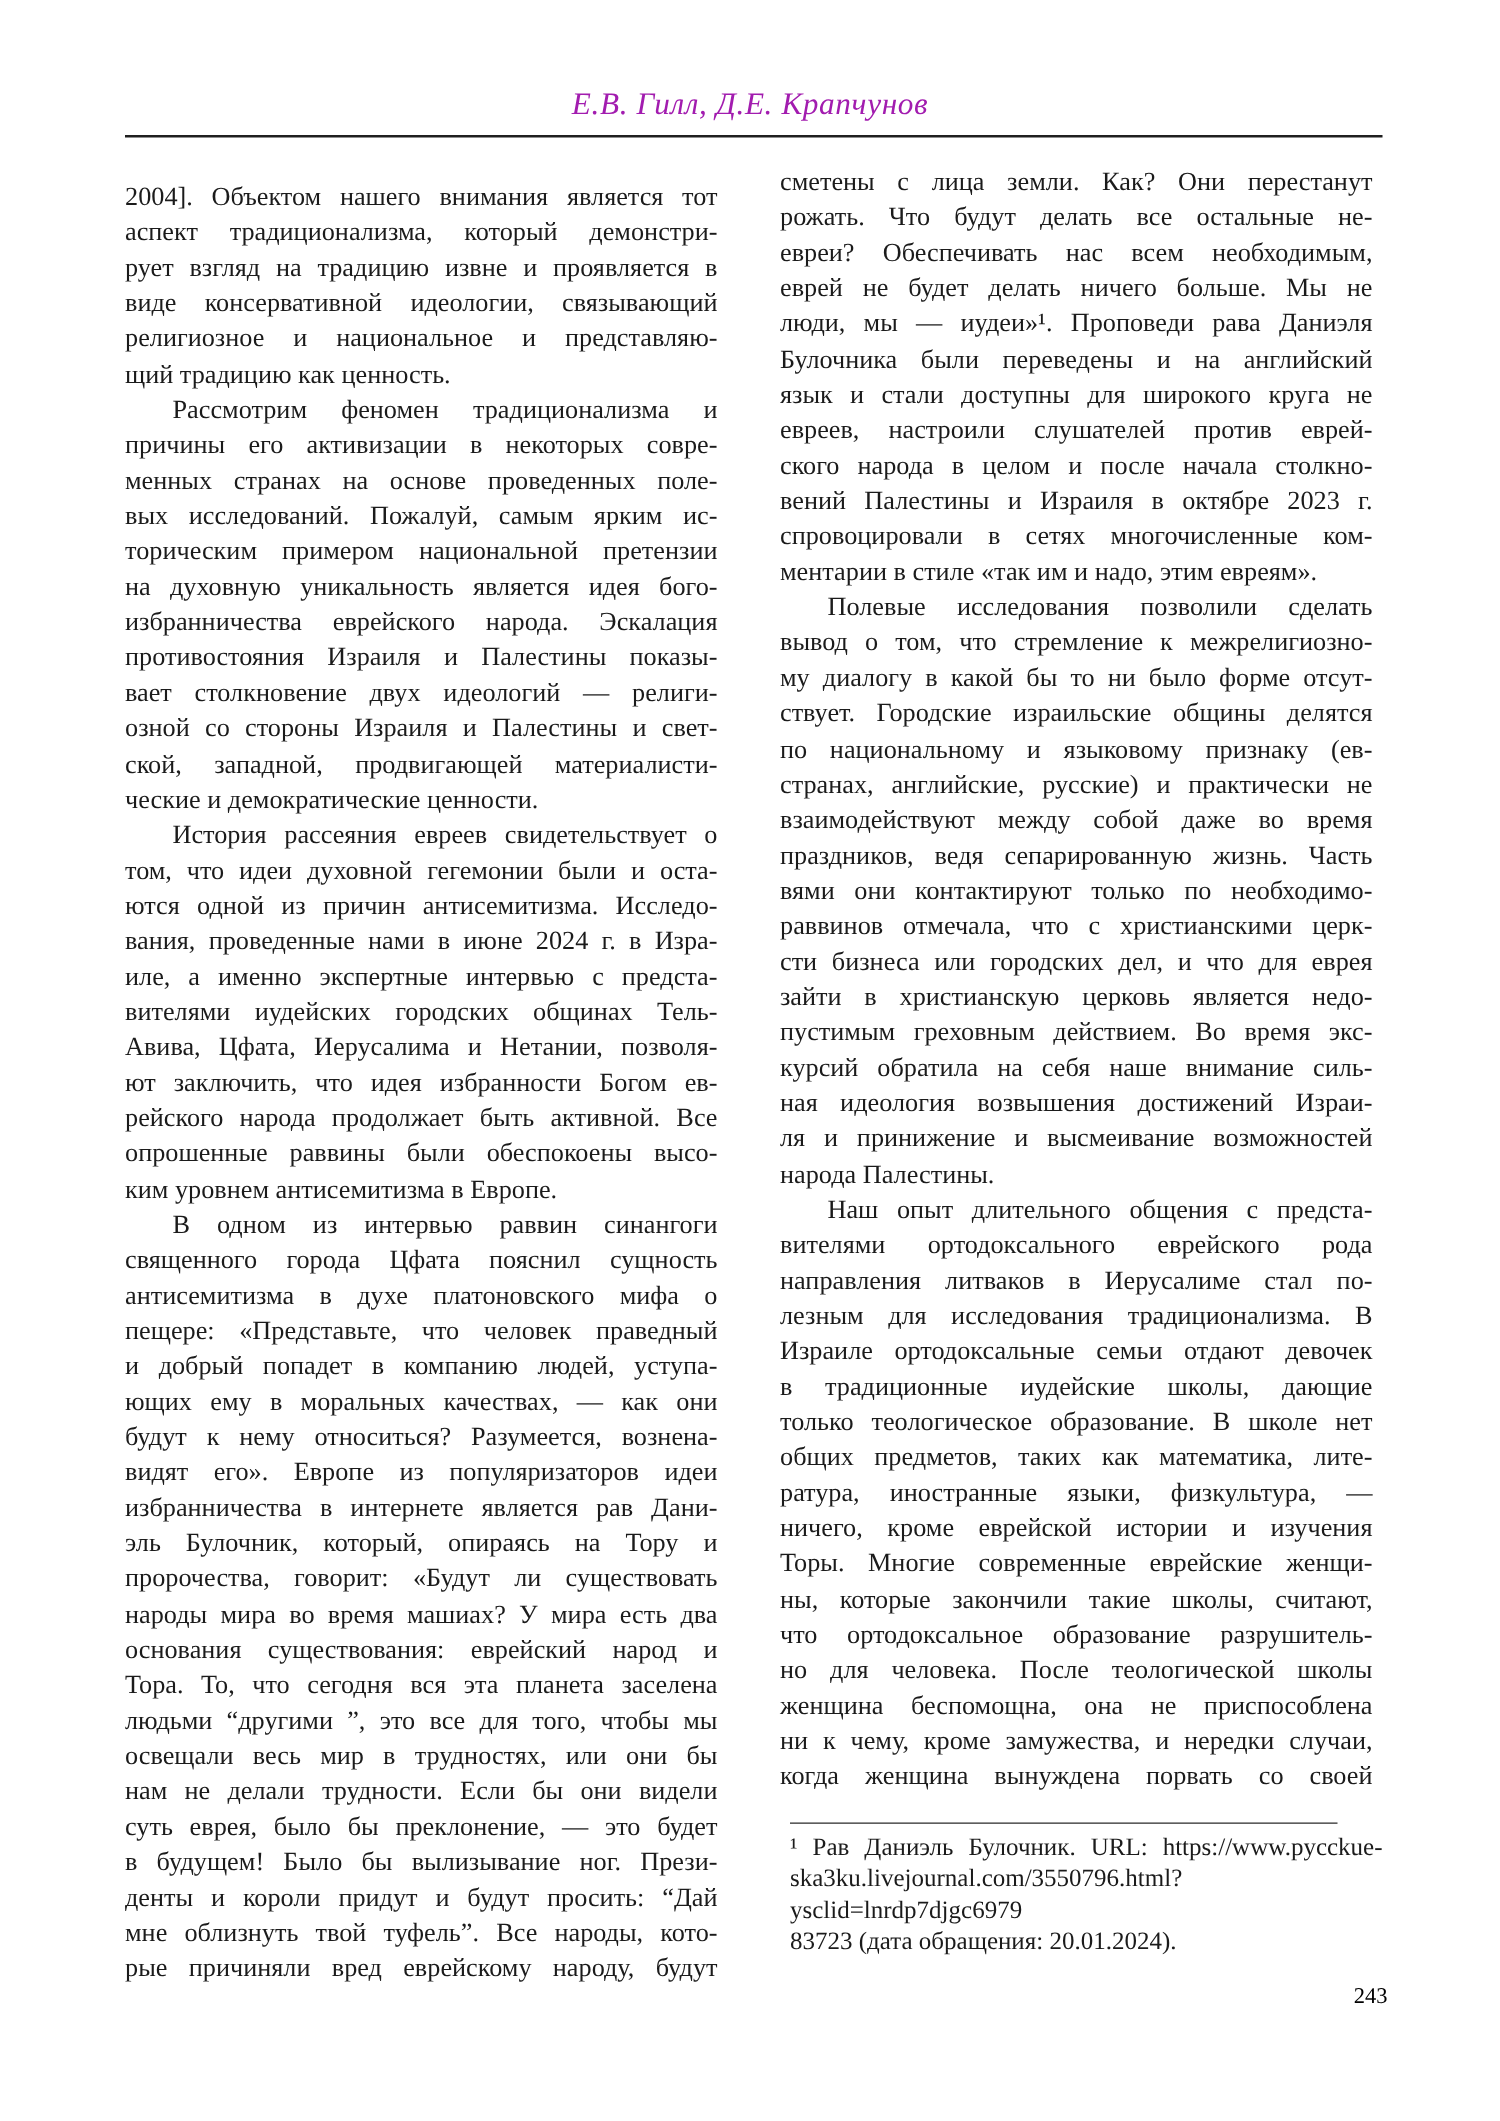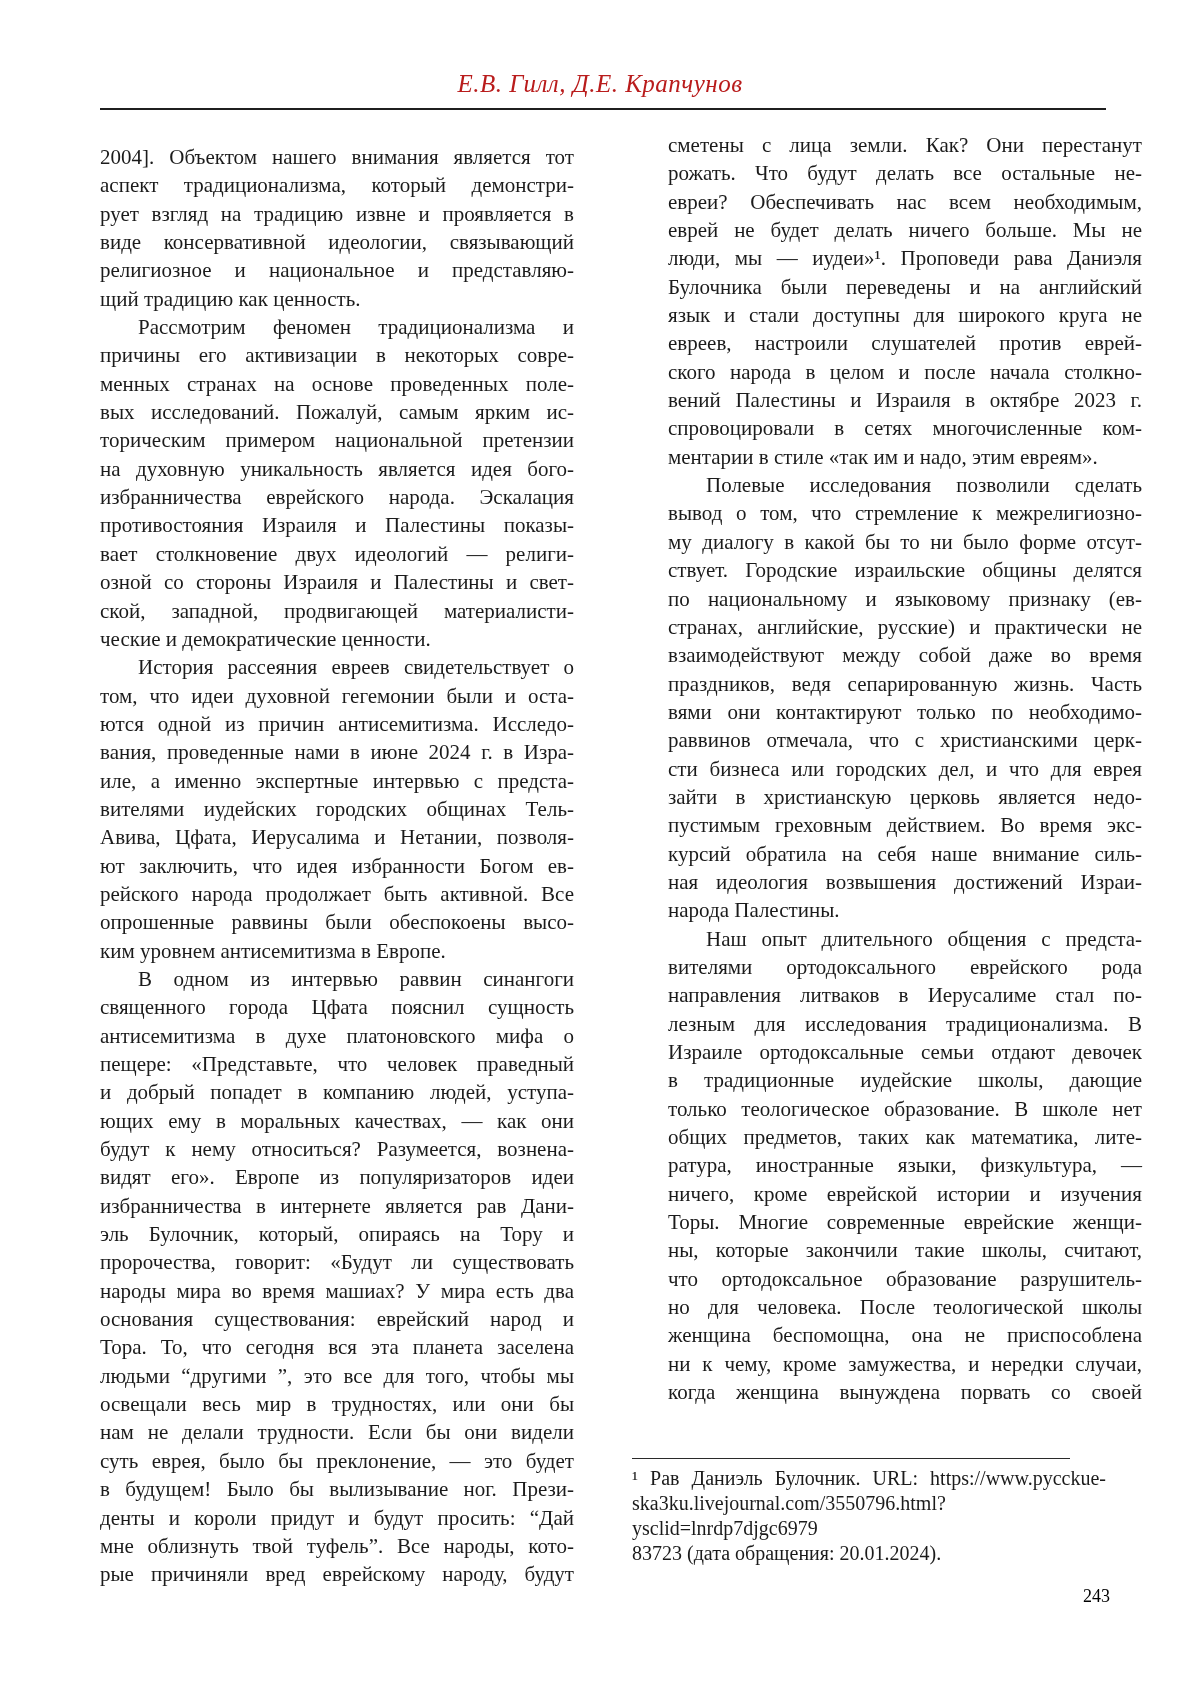--- a/index.html
+++ b/index.html
@@ -18,38 +18,38 @@
   }
   .page-header {
     position: absolute;
     top: 70px;
     left: 0;
     width: 100%;
     text-align: center;
     font-style: italic;
     font-size: 25px;
     letter-spacing: 0.5px;
-    color: #b91c1c;
+    color: #a21caf;
   }
   .header-rule {
     position: absolute;
     top: 108px;
     left: 100px;
     width: 1006px;
     height: 0;
     border-top: 2.5px solid #1f1f1f;
   }
   .column {
     position: absolute;
     top: 131px;
     width: 474px;
     font-size: 21px;
   }
   .column-left  { left: 100px; margin-top: 12px; }
-  .column-right { left: 668px; }
+  .column-right { left: 624px; }
   .line {
     line-height: 28.35px;
     text-align: justify;
     text-align-last: justify;
     white-space: normal;
   }
   .line.indent { text-indent: 38px; }
   .line.para-end { text-align-last: left; }
   .footnote {
     position: absolute;
@@ -169,20 +169,21 @@
         <div class="line">странах, английские, русские) и практически не</div>
         <div class="line">взаимодействуют между собой даже во время</div>
         <div class="line">праздников, ведя сепарированную жизнь. Часть</div>
         <div class="line">вями они контактируют только по необходимо-</div>
         <div class="line">раввинов отмечала, что с христианскими церк-</div>
         <div class="line">сти бизнеса или городских дел, и что для еврея</div>
         <div class="line">зайти в христианскую церковь является недо-</div>
         <div class="line">пустимым греховным действием. Во время экс-</div>
         <div class="line">курсий обратила на себя наше внимание силь-</div>
         <div class="line">ная идеология возвышения достижений Израи-</div>
+        <div class="line">ля и принижение и высмеивание возможностей</div>
         <div class="line para-end">народа Палестины.</div>
       </div>
       <div class="paragraph">
         <div class="line indent">Наш опыт длительного общения с предста-</div>
         <div class="line">вителями ортодоксального еврейского рода</div>
         <div class="line">направления литваков в Иерусалиме стал по-</div>
         <div class="line">лезным для исследования традиционализма. В</div>
         <div class="line">Израиле ортодоксальные семьи отдают девочек</div>
         <div class="line">в традиционные иудейские школы, дающие</div>
         <div class="line">только теологическое образование. В школе нет</div>

